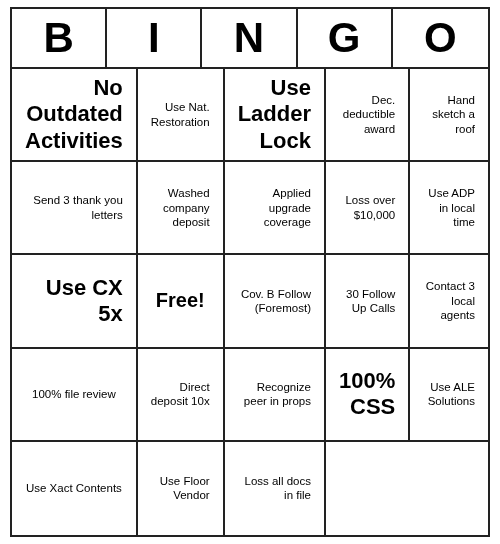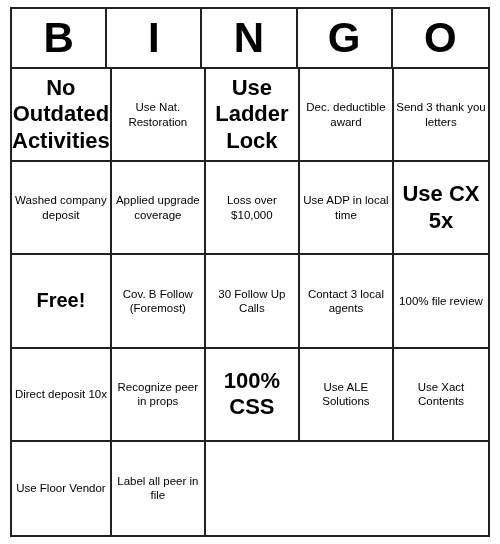--- a/index.html
+++ b/index.html
@@ -33,22 +33,22 @@
       border-right: none;
     }
     .bingo-grid {
       display: grid;
       grid-template-columns: repeat(5, 1fr);
       grid-template-rows: repeat(5, 1fr);
     }
     .bingo-cell {
       border-right: 2px solid #222;
       border-bottom: 2px solid #222;
-      padding: 6px 0;
-      text-align: center;
+      padding: 6px 13px;
+      text-align: right;
       font-size: 11.5px;
       line-height: 1.25;
       min-height: 88px;
       display: flex;
       align-items: center;
       justify-content: center;
     }
     .bingo-cell:nth-child(5n) {
       border-right: none;
     }
@@ -88,20 +88,23 @@
       <div class="bingo-cell">
         <span class="cell-text">Use Nat. Restoration</span>
       </div>
       <div class="bingo-cell large-text">
         <span class="cell-text">Use Ladder Lock</span>
       </div>
       <div class="bingo-cell">
         <span class="cell-text">Dec. deductible award</span>
       </div>
       <div class="bingo-cell">
+        <span class="cell-text">Hand sketch a roof</span>
+      </div>
+      <div class="bingo-cell">
         <span class="cell-text">Send 3 thank you letters</span>
       </div>
       <div class="bingo-cell">
         <span class="cell-text">Washed company deposit</span>
       </div>
       <div class="bingo-cell">
         <span class="cell-text">Applied upgrade coverage</span>
       </div>
       <div class="bingo-cell">
         <span class="cell-text">Loss over $10,000</span>
@@ -139,16 +142,16 @@
       <div class="bingo-cell">
         <span class="cell-text">Use ALE Solutions</span>
       </div>
       <div class="bingo-cell">
         <span class="cell-text">Use Xact Contents</span>
       </div>
       <div class="bingo-cell">
         <span class="cell-text">Use Floor Vendor</span>
       </div>
       <div class="bingo-cell">
-        <span class="cell-text">Label all peer in file</span>
+        <span class="cell-text">Loss all docs in file</span>
       </div>
     </div>
 </div>
 
 </body></html>

